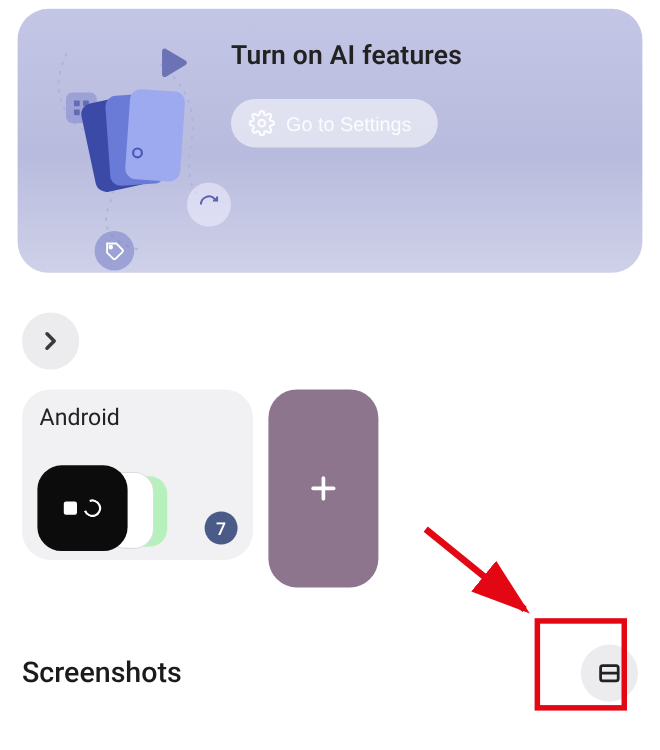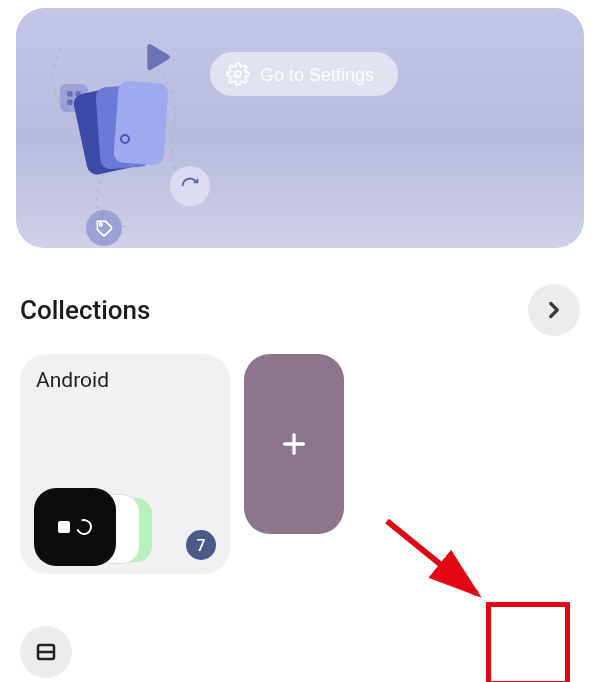--- a/index.html
+++ b/index.html
@@ -70,21 +70,21 @@
     .chev-btn, .layout-btn {
       width: 52px; height: 52px; border-radius: 50%; background: #ececee;
       display: flex; align-items: center; justify-content: center;
       border: none; cursor: pointer; color: #3a3a3a;
     }
 
     .collections-row {
       display: flex; gap: 14px; margin-top: 18px; padding: 0 20px;
     }
     .coll-card {
-      width: 210px; height: 220px; border-radius: 26px; background: #f1f1f3;
+      width: 210px; height: 155px; border-radius: 26px; background: #f1f1f3;
       padding: 14px 16px; position: relative; cursor: pointer;
     }
     .coll-name { font-size: 21px; font-weight: 400; color: #222; }
     .coll-stack { position: absolute; left: 14px; bottom: 6px; width: 120px; height: 80px; }
     .stack-item { position: absolute; border-radius: 18px; }
     .stack-item.s0 { left: 80px; top: 10px; width: 38px; height: 64px; background: #b6f0bd; border-radius: 16px; }
     .stack-item.s1 { left: 62px; top: 6px; width: 44px; height: 70px; background: #ffffff; border: 1px solid #ddd; border-radius: 18px; }
     .stack-item.s2 { left: 0; top: 0; width: 82px; height: 78px; background: #0c0c0c; border-radius: 22px; display: flex; align-items: center; justify-content: center; gap: 6px; }
     .s2-mark { width: 12px; height: 12px; background: #fff; border-radius: 2px; }
     .s2-sync { width: 16px; height: 16px; border: 2px solid #fff; border-left-color: transparent; border-radius: 50%; transform: rotate(25deg); }
@@ -150,33 +150,33 @@
         </svg>
     </div>
     <div class="illus-shape illus-tag">
       <svg viewBox="0 0 24 24" width="20" height="20" fill="none" stroke="#fff" stroke-width="2">
           <path d="M20.6 13.4 13.4 20.6a2 2 0 0 1-2.8 0L4 14V4h10l6.6 6.6a2 2 0 0 1 0 2.8Z"></path>
           <circle cx="8" cy="8" r="1.5" fill="#fff"></circle>
         </svg>
     </div>
   </div>
   <div class="promo-text">
+    <div class="promo-title">Turn on AI features</div>
     <button class="promo-cta">
       <svg viewBox="0 0 24 24" fill="none" stroke="currentColor" stroke-width="2">
           <circle cx="12" cy="12" r="3"></circle>
           <path d="M19.4 15a1.7 1.7 0 0 0 .3 1.8l.1.1a2 2 0 1 1-2.8 2.8l-.1-.1a1.7 1.7 0 0 0-1.8-.3 1.7 1.7 0 0 0-1 1.5V21a2 2 0 0 1-4 0v-.1a1.7 1.7 0 0 0-1.1-1.5 1.7 1.7 0 0 0-1.8.3l-.1.1a2 2 0 1 1-2.8-2.8l.1-.1a1.7 1.7 0 0 0 .3-1.8 1.7 1.7 0 0 0-1.5-1H3a2 2 0 0 1 0-4h.1A1.7 1.7 0 0 0 4.6 9a1.7 1.7 0 0 0-.3-1.8l-.1-.1a2 2 0 1 1 2.8-2.8l.1.1a1.7 1.7 0 0 0 1.8.3H9a1.7 1.7 0 0 0 1-1.5V3a2 2 0 0 1 4 0v.1a1.7 1.7 0 0 0 1 1.5 1.7 1.7 0 0 0 1.8-.3l.1-.1a2 2 0 1 1 2.8 2.8l-.1.1a1.7 1.7 0 0 0-.3 1.8V9c.3.6.9 1 1.5 1H21a2 2 0 0 1 0 4h-.1a1.7 1.7 0 0 0-1.5 1Z"></path>
         </svg>
       <span>Go to Settings</span>
     </button>
   </div>
 </div>
 
 <div class="section">
   <div class="section-header">
-    <div class="section-title">Collections</div>
     <button class="chev-btn">
       <svg viewBox="0 0 24 24" width="26" height="26" fill="none" stroke="currentColor" stroke-width="3" stroke-linecap="round" stroke-linejoin="round">
           <polyline points="9 6 15 12 9 18"></polyline>
         </svg>
     </button>
   </div>
 </div>
 
 <div class="collections-row">
   <div class="coll-card">
@@ -194,20 +194,21 @@
   <button class="add-card">
     <svg viewBox="0 0 24 24" fill="none" stroke="currentColor" stroke-width="2.5" stroke-linecap="round">
         <line x1="12" y1="5" x2="12" y2="19"></line>
         <line x1="5" y1="12" x2="19" y2="12"></line>
       </svg>
   </button>
 </div>
 
 <div class="section">
   <div class="section-header screens-header">
+    <div class="section-title">Screenshots</div>
     <button class="layout-btn">
       <svg viewBox="0 0 24 24" width="24" height="24" fill="none" stroke="#222" stroke-width="2.5">
         <rect x="4" y="5" width="16" height="14" rx="2"></rect>
         <line x1="4" y1="12" x2="20" y2="12"></line>
       </svg>
     </button>
 
     <div class="highlight-box"></div>
     <svg class="highlight-arrow" width="110" height="90">
       <defs>

